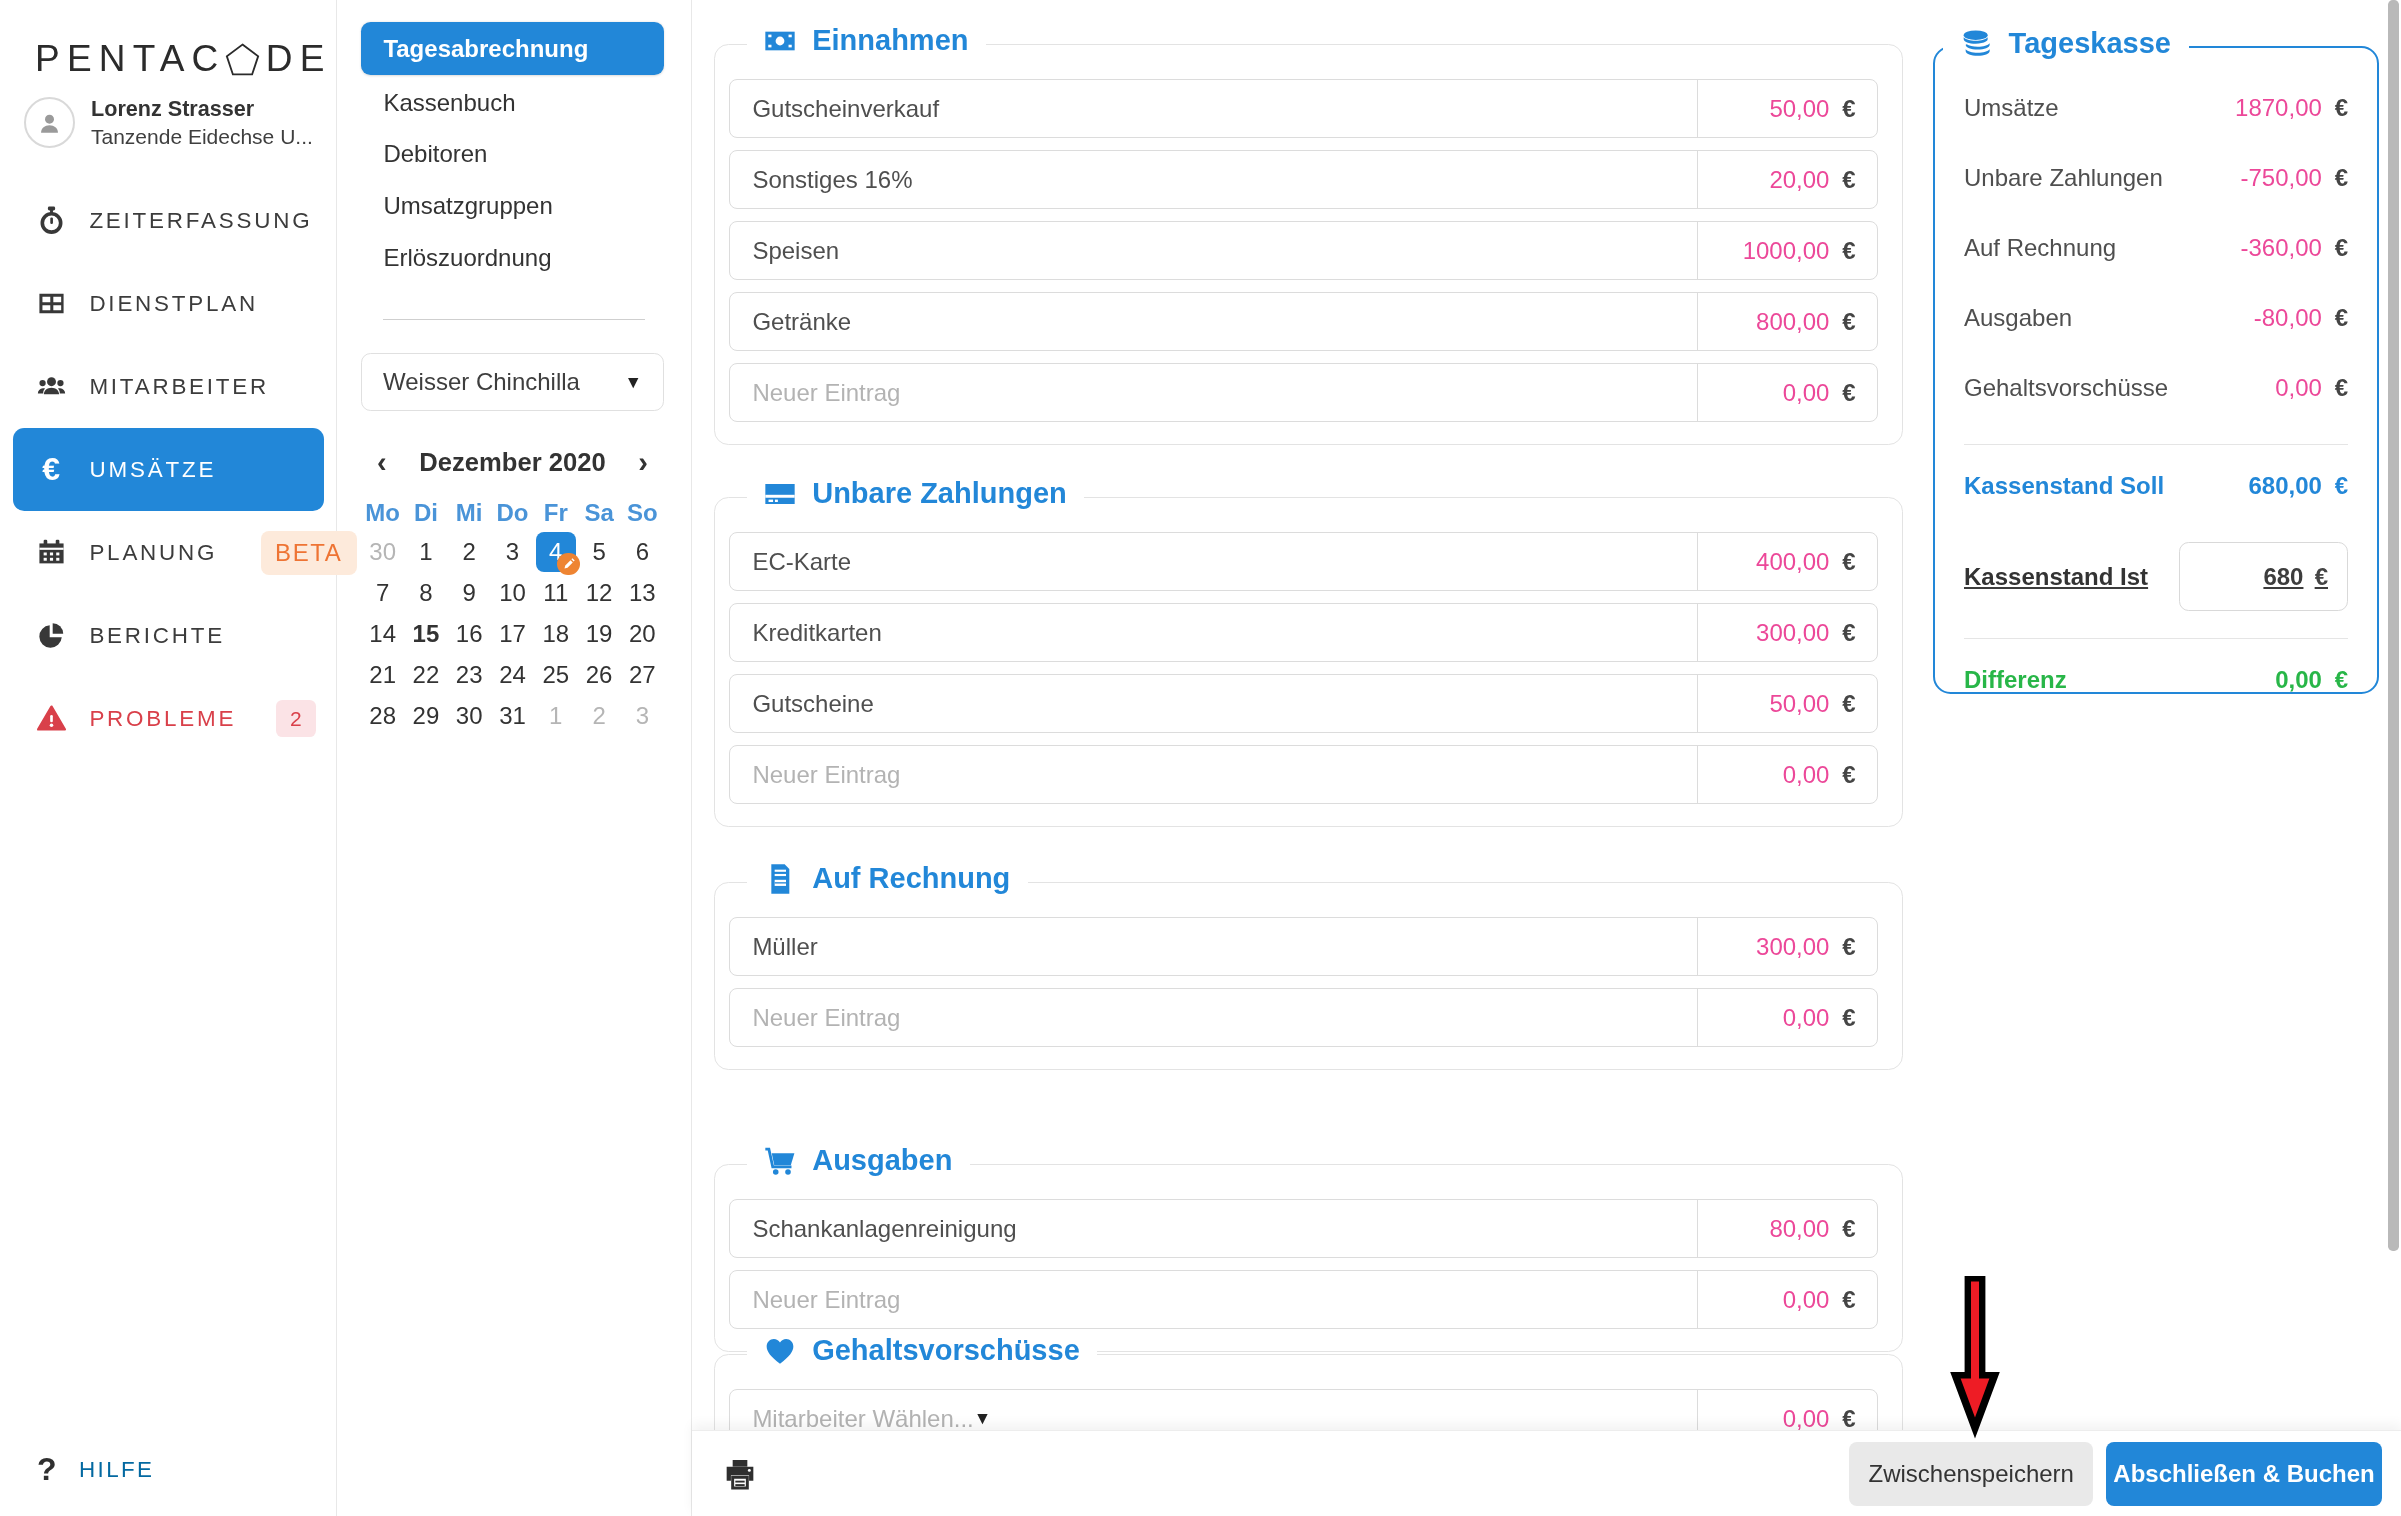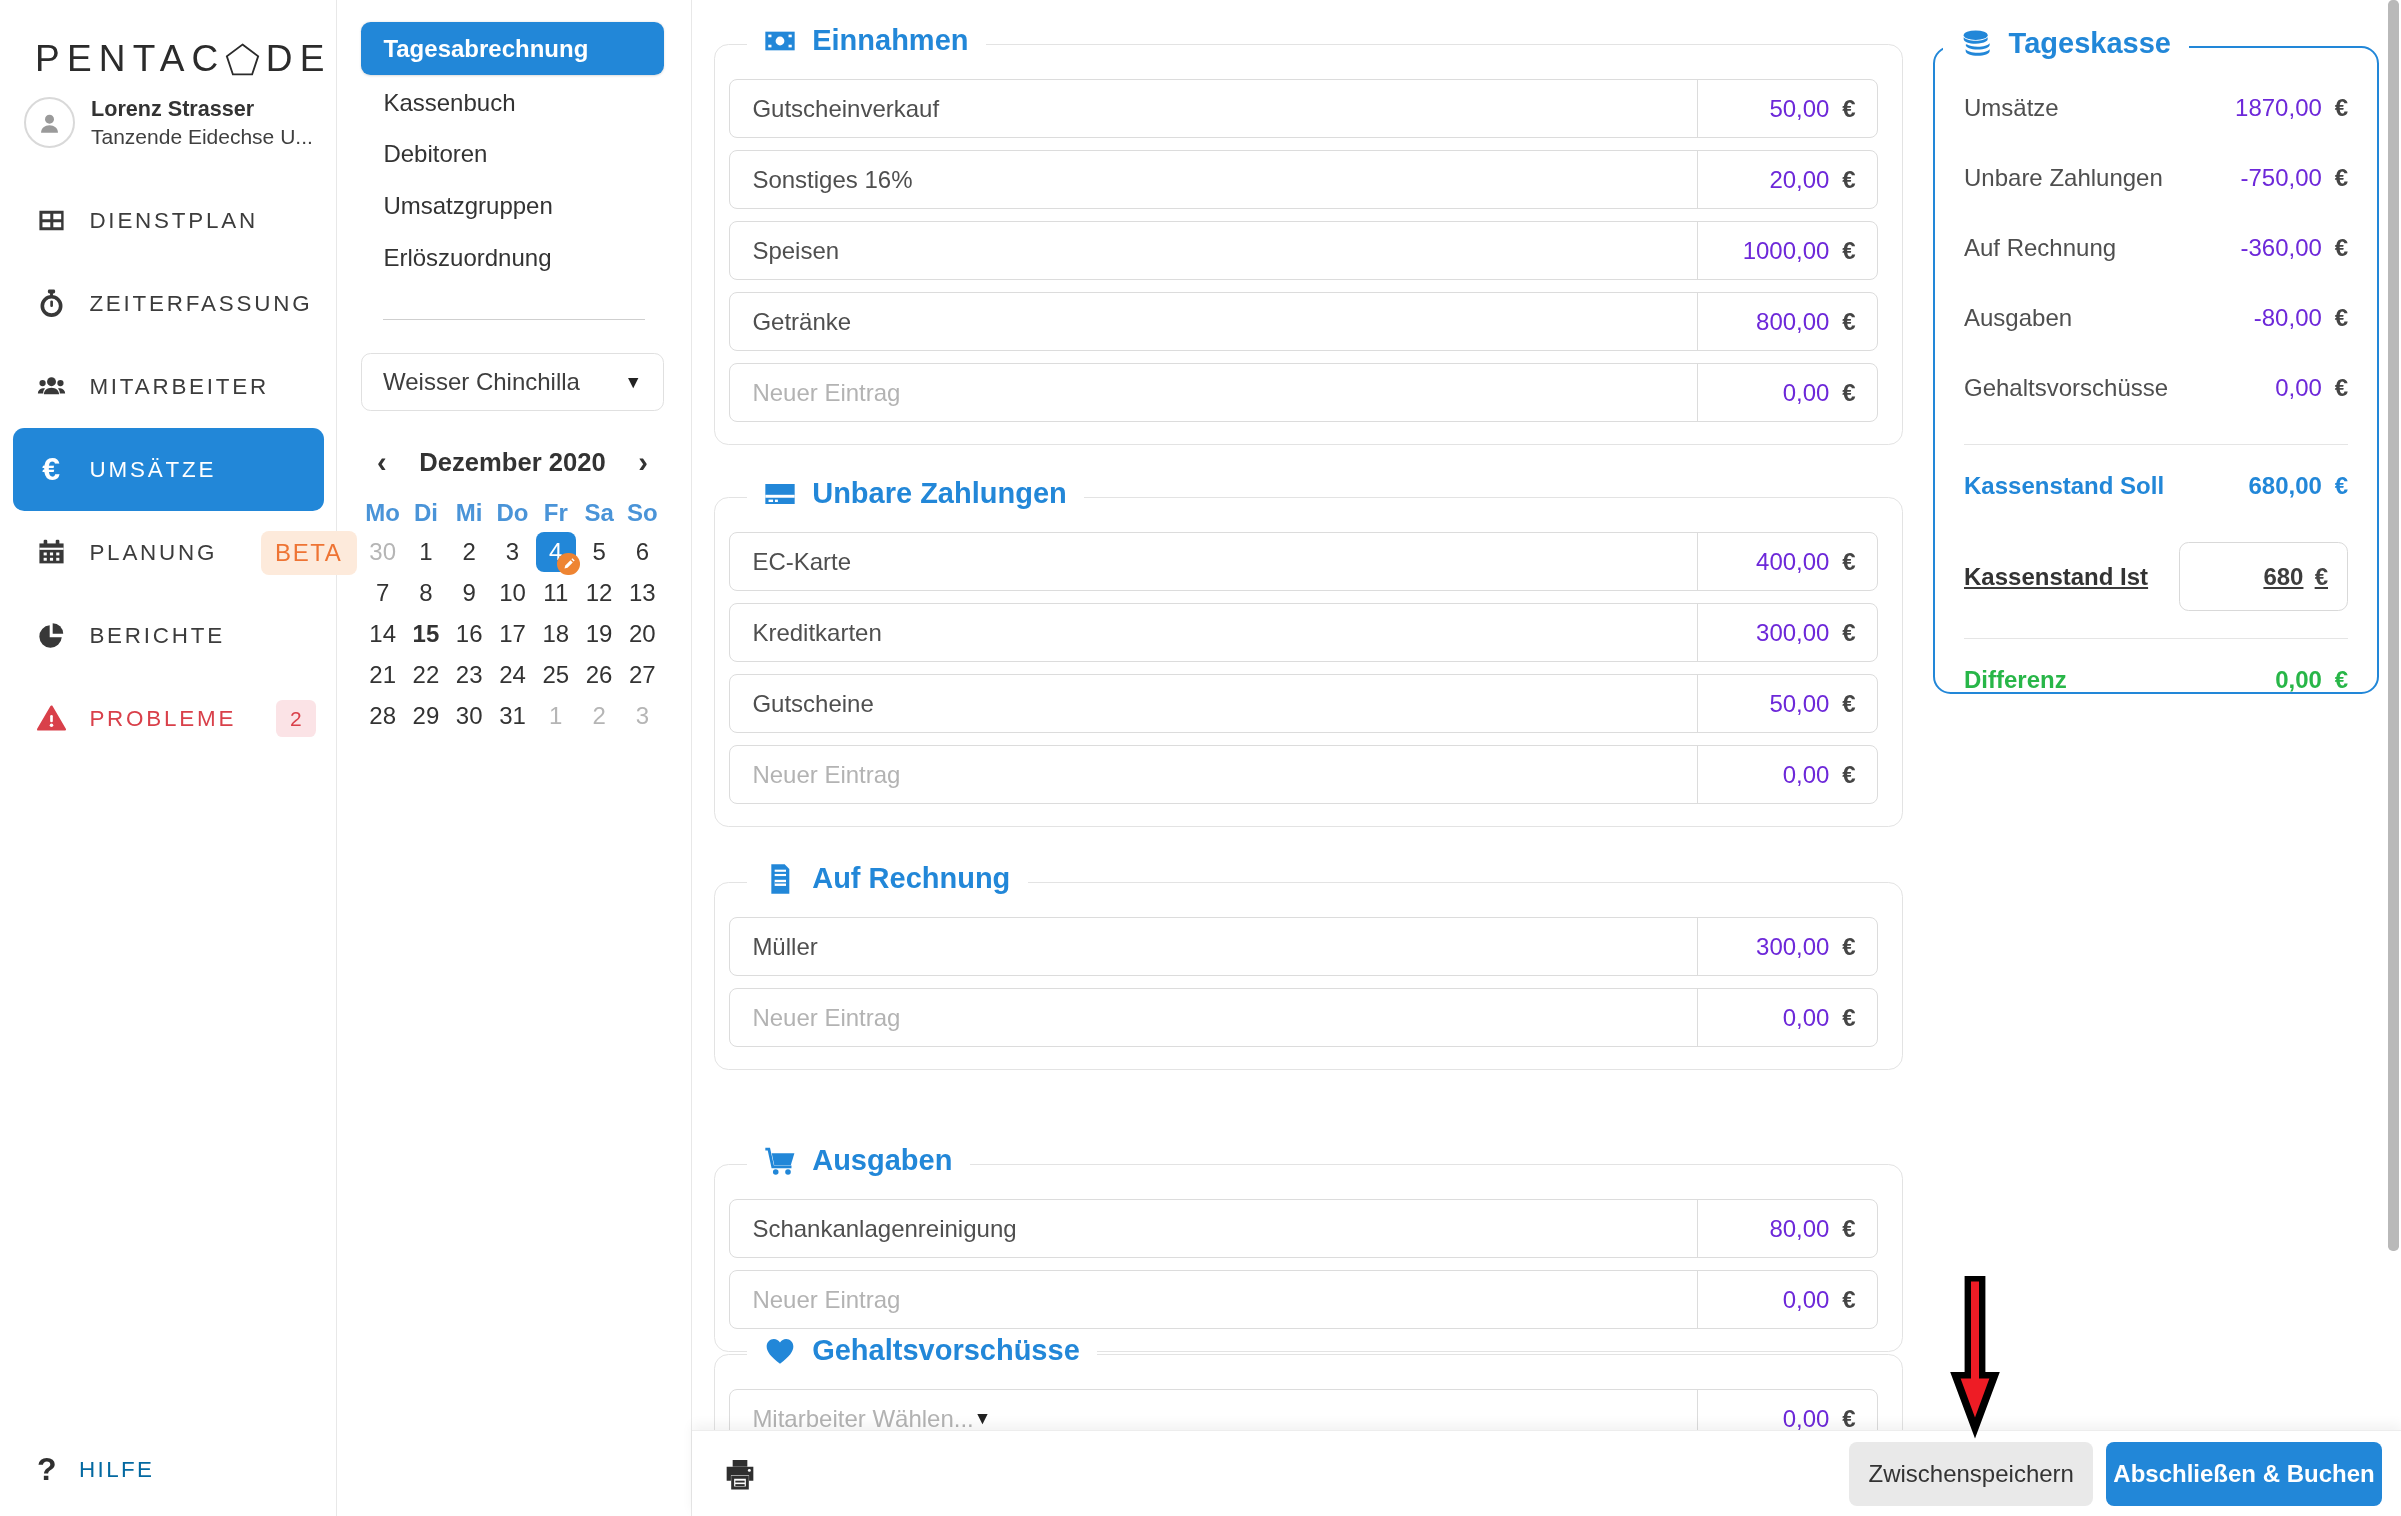--- a/index.html
+++ b/index.html
@@ -59,21 +59,21 @@
   .legend { position:absolute; top:-21px; left:32px; background:#fff; padding:0 17.6px; display:flex; align-items:center; gap:16px; }
   .legend .sicon { color:#2287d8; display:flex; }
   .legend .sicon svg { width:32px; height:32px; fill:currentColor; }
   .legend .stitle { font-size:29px; font-weight:700; color:#2287d8; white-space:nowrap; }
   .rows { padding:34px 24px 22.4px 14.4px; }
   .row { height:59px; border:0.8px solid #dcdcdc; border-radius:8px; display:flex; align-items:stretch; background:#fff; margin-bottom:12px; }
   .row:last-child { margin-bottom:0; }
   .row-label { flex:1; display:flex; align-items:center; justify-content:flex-start; padding:0 22.4px; font-size:24px; color:#4f4f4f; }
   .row-label.ph { color:#b3b3b3; }
   .row-amt { width:180px; border-left:0.8px solid #dcdcdc; display:flex; align-items:center; justify-content:flex-end; padding:0 21px; gap:12.8px; }
-  .amt { font-size:24px; color:#6d28d9; }
+  .amt { font-size:24px; color:#ec4899; }
   .eur { font-size:24px; font-weight:700; color:#454545; }
   .sel-caret { font-size:17.6px; color:#222; }
 
   
   .kasse { position:absolute; left:1241px; top:46px; width:446px; height:648px; border:2.4px solid #2287d8; border-radius:17.6px; background:#fff; }
   .kasse .legend { left:8px; }
   .krows { padding:46px 29px 0 29px; }
   .krow { display:flex; align-items:center; justify-content:space-between; margin-bottom:42px; }
   .klabel { font-size:24px; color:#4f4f4f; }
   .kval { display:flex; align-items:center; gap:12.8px; }
@@ -122,35 +122,35 @@
       <span>
         <div class="user-name">Lorenz Strasser</div>
         <div class="user-co">Tanzende Eidechse U...</div>
       </span>
     </div>
 
     <div class="nav">
       <div class="nav-item">
         <span class="nicon">
           <svg viewBox="0 0 24 24">
-              <path d="M2 4h20v16H2zm2.5 2.5v4.5h6.5V6.5zm9 0v4.5h6.5V6.5zm-9 7v4h6.5v-4zm9 0v4h6.5v-4z" fill-rule="evenodd"></path>
-            </svg>
-        </span>
-        <span class="nav-label">DIENSTPLAN</span>
-      </div>
-      <div class="nav-item">
-        <span class="nicon">
-          <svg viewBox="0 0 24 24">
               <rect x="9" y="0.5" width="6" height="3.2" rx="1.2"></rect>
               <rect x="10.8" y="2.8" width="2.4" height="3.6"></rect>
               <circle cx="12" cy="14" r="7.6" fill="none" stroke="currentColor" stroke-width="3"></circle>
               <rect x="11" y="9.5" width="2.2" height="5.4" rx="1"></rect>
             </svg>
         </span>
         <span class="nav-label">ZEITERFASSUNG</span>
+      </div>
+      <div class="nav-item">
+        <span class="nicon">
+          <svg viewBox="0 0 24 24">
+              <path d="M2 4h20v16H2zm2.5 2.5v4.5h6.5V6.5zm9 0v4.5h6.5V6.5zm-9 7v4h6.5v-4zm9 0v4h6.5v-4z" fill-rule="evenodd"></path>
+            </svg>
+        </span>
+        <span class="nav-label">DIENSTPLAN</span>
       </div>
       <div class="nav-item">
         <span class="nicon">
           <svg viewBox="0 0 24 24">
               <circle cx="4.6" cy="9.2" r="2.6"></circle>
               <circle cx="19.4" cy="9.2" r="2.6"></circle>
               <circle cx="12" cy="8" r="3.7"></circle>
               <path d="M12 13.1c-3.5 0-6.3 2.3-6.3 5.4h12.6c0-3.1-2.8-5.4-6.3-5.4z"></path>
               <path d="M4.9 13.4C2.4 13.7.7 15.4.7 17.7h4.4c0-1.7.6-3.1 1.6-4-.6-.2-1.2-.3-1.8-.3z"></path>
               <path d="M19.1 13.4c2.5.3 4.2 2 4.2 4.3h-4.4c0-1.7-.6-3.1-1.6-4 .6-.2 1.2-.3 1.8-.3z"></path>

